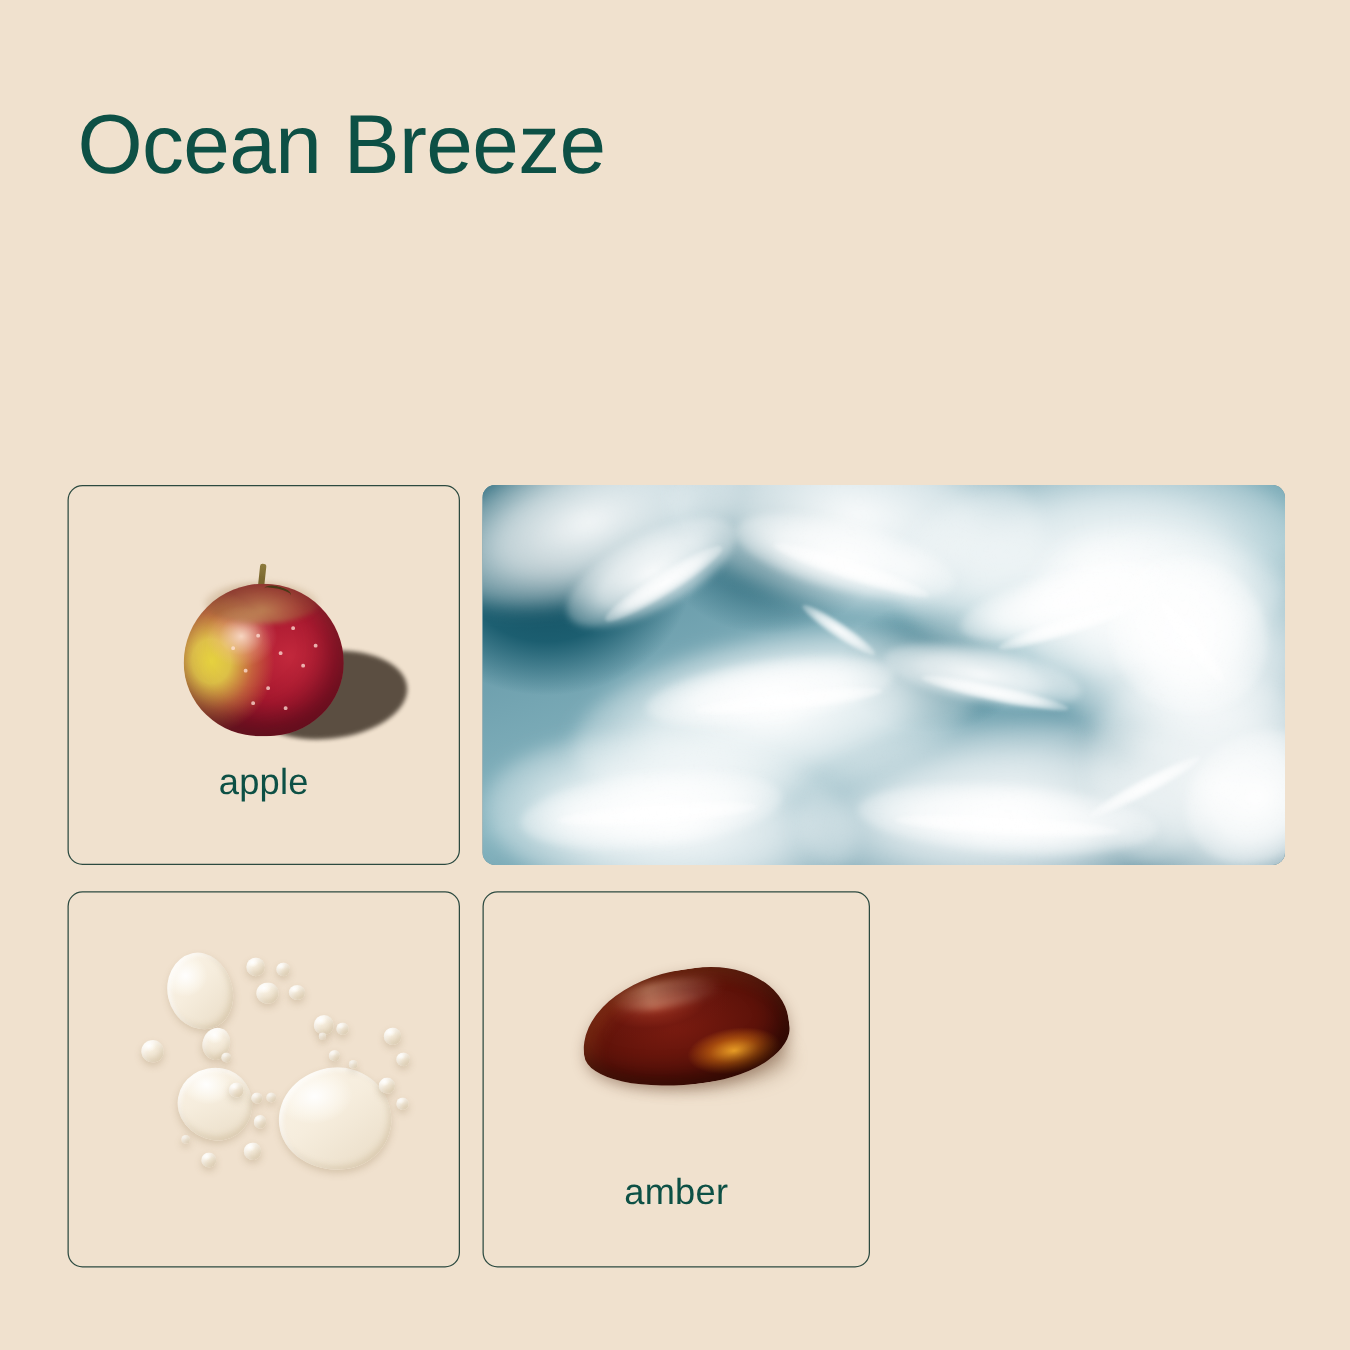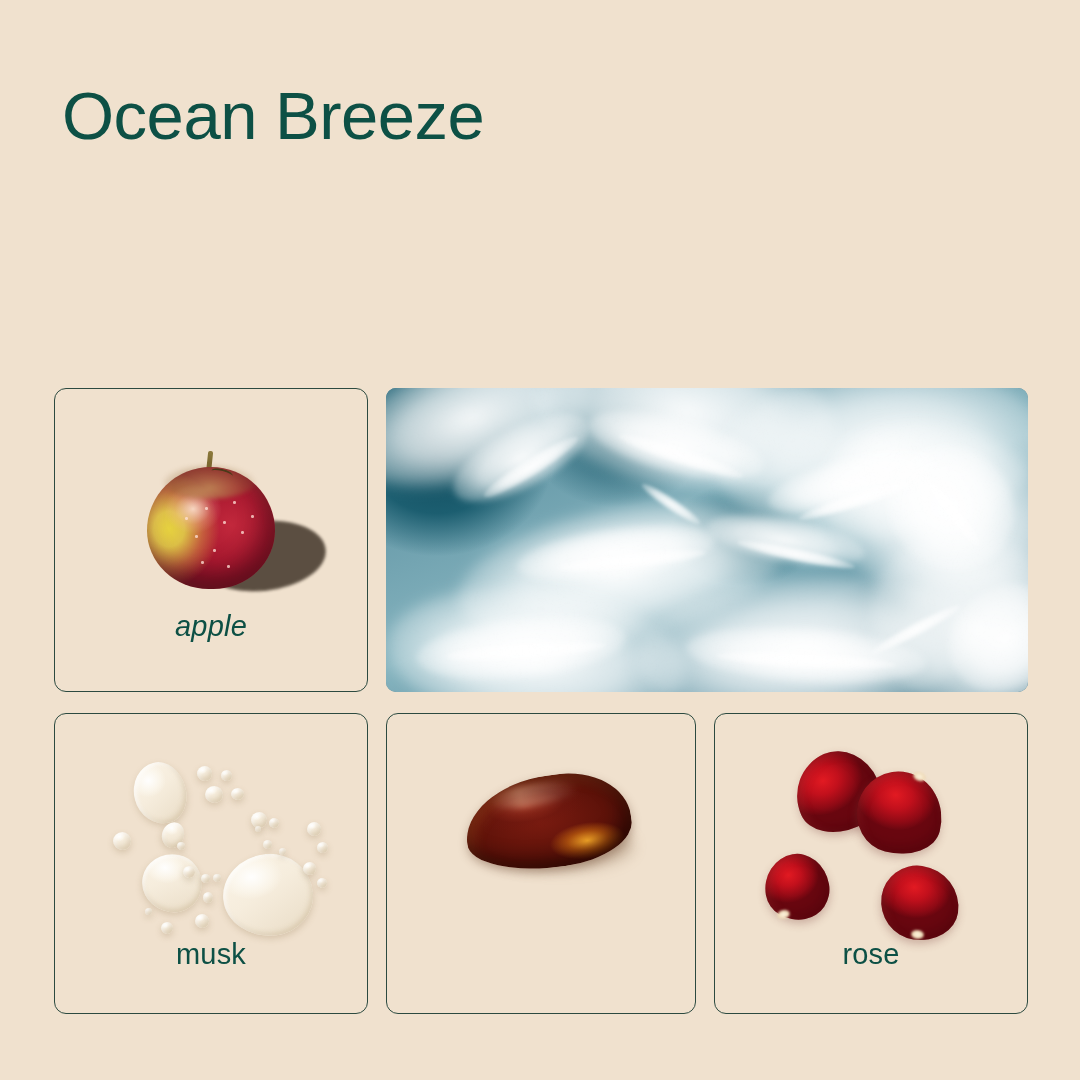--- a/index.html
+++ b/index.html
@@ -62,21 +62,21 @@
     text-align: center;
     font-size: 29px;
     color: #0D5045;
     letter-spacing: 0.2px;
   }
 
   
   #card-apple {
     left: 0; top: 0; width: 314px; height: 304px;
   }
-  #card-apple .card-label { bottom: 48px; font-style: italic; }
+  #card-apple .card-label { bottom: 48px; }
 
   #image-ocean {
     position: absolute;
     left: 332px; top: 0;
     width: 642px; height: 304px;
     border-radius: 10px;
     overflow: hidden;
     background: #5c8a99;
   }
 
@@ -312,45 +312,25 @@
       <div class="drop" style="left:122px; top:128px; width:8px;  height:8px"></div>
       <div class="drop" style="left:128px; top:152px; width:12px; height:12px"></div>
       <div class="drop" style="left:146px; top:160px; width:9px;  height:9px"></div>
       <div class="drop" style="left:158px; top:160px; width:8px;  height:8px"></div>
       <div class="drop" style="left:148px; top:178px; width:10px; height:11px"></div>
       <div class="drop" style="left:140px; top:200px; width:14px; height:14px"></div>
       <div class="drop" style="left:106px; top:208px; width:12px; height:12px"></div>
       <div class="drop" style="left:200px; top:112px; width:6px;  height:6px"></div>
       <div class="drop" style="left:90px;  top:194px; width:7px;  height:7px"></div>
     </div>
-    <div class="card-label">musk</div>
   </div>
 
   <div class="card" id="card-amber">
     <div class="card-media">
       <div class="amber-shadow"></div>
       <div class="amber-body"></div>
       <div class="amber-gloss"></div>
     </div>
+    <div class="card-label">amber</div>
   </div>
 
-  <div class="card" id="card-rose">
-    <div class="card-media">
-      <div class="petal" style="left:80px;  top:38px;  width:84px; height:80px;
-                  border-radius:54% 46% 44% 56% / 58% 56% 44% 42%;
-                  transform:rotate(-24deg)"></div>
-      <div class="petal" style="left:142px; top:58px;  width:86px; height:82px;
-                  border-radius:48% 52% 56% 44% / 50% 60% 40% 50%;
-                  transform:rotate(14deg)"></div>
-      <div class="petal-tip" style="left:198px; top:58px; transform:rotate(20deg)"></div>
-      <div class="petal" style="left:50px;  top:140px; width:64px; height:66px;
-                  border-radius:52% 48% 46% 54% / 54% 54% 46% 46%;
-                  transform:rotate(-10deg)"></div>
-      <div class="petal-tip" style="left:62px;  top:196px; transform:rotate(-14deg)"></div>
-      <div class="petal" style="left:166px; top:152px; width:78px; height:74px;
-                  border-radius:46% 54% 52% 48% / 48% 56% 44% 52%;
-                  transform:rotate(8deg)"></div>
-      <div class="petal-tip" style="left:196px; top:216px; transform:rotate(6deg)"></div>
-    </div>
-    <div class="card-label">rose</div>
-  </div>
 
 </div>
 
 </body></html>

